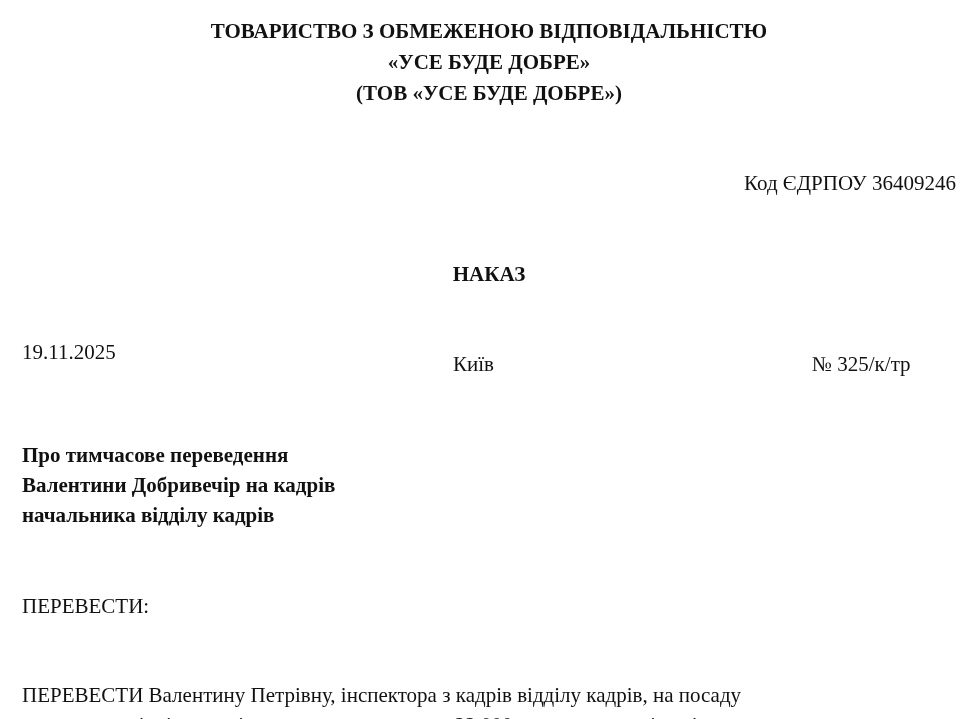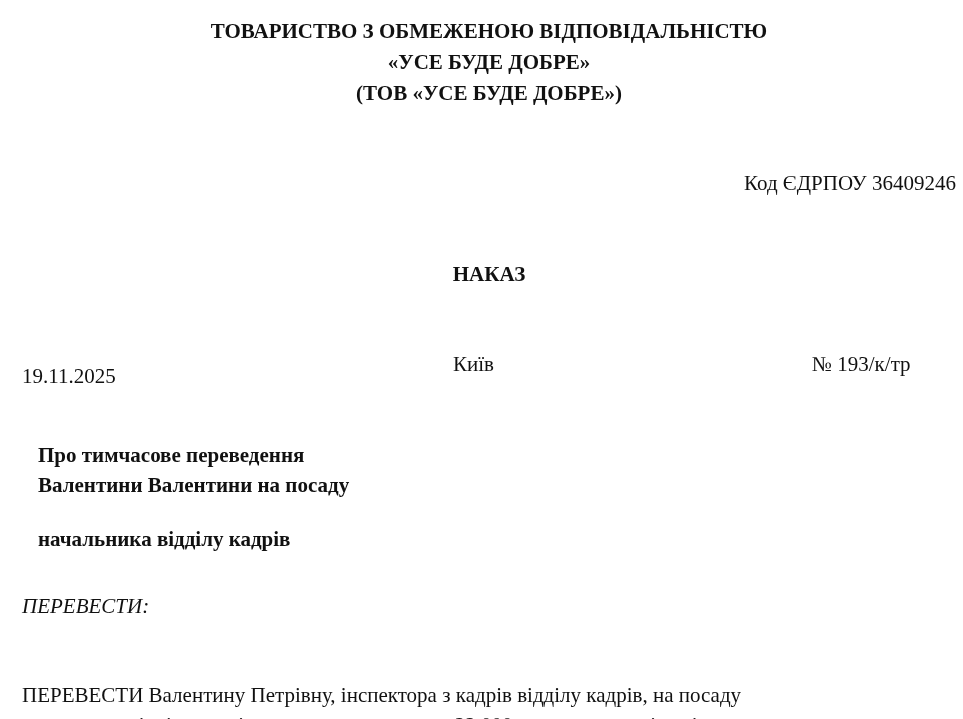--- a/index.html
+++ b/index.html
@@ -23,48 +23,48 @@
       width: 978px;
       text-align: center;
       font-weight: bold;
       white-space: nowrap;
     }
     #org-line-1 { top: 19px; }
     #org-line-2 { top: 50px; }
     #org-line-3 { top: 81px; }
     #edrpou { top: 171px; right: 7px; }
     #doc-title { top: 262px; left: 0; width: 978px; text-align: center; font-weight: bold; }
-    #doc-date { top: 364px; left: 22px; }
+    #doc-date { top: 340px; left: 22px; }
     #doc-city { top: 352px; left: 453px; font-family: Liberation Serif, serif; }
     #doc-number { top: 352px; left: 812px; }
-    .subject { left: 22px; font-weight: bold; margin-left: 16px; }
+    .subject { left: 22px; font-weight: bold; }
     #subject-1 { top: 443px; }
     #subject-2 { top: 473px; }
-    #subject-3 { top: 527px; }
-    #order-verb { top: 594px; left: 22px; font-style: italic; }
+    #subject-3 { top: 503px; }
+    #order-verb { top: 594px; left: 22px; }
     #body-line-1 { top: 683px; left: 22px; }
     #body-line-2 { top: 713px; left: 22px; }
   </style>
 </head>
 <body>
 
 <div>
   <div id="org-line-1" class="center-line">ТОВАРИСТВО З ОБМЕЖЕНОЮ ВІДПОВІДАЛЬНІСТЮ</div>
   <div id="org-line-2" class="center-line">«УСЕ БУДЕ ДОБРЕ»</div>
   <div id="org-line-3" class="center-line">(ТОВ «УСЕ БУДЕ ДОБРЕ»)</div>
 
   <div id="edrpou" class="abs">Код ЄДРПОУ 36409246</div>
 
   <div id="doc-title" class="abs">НАКАЗ</div>
 
   <div id="doc-date" class="abs">19.11.2025</div>
   <div id="doc-city" class="abs">Київ</div>
-  <div id="doc-number" class="abs">№ 193/к/тр</div>
+  <div id="doc-number" class="abs">№ 325/к/тр</div>
 
   <div id="subject-1" class="abs subject">Про тимчасове переведення</div>
-  <div id="subject-2" class="abs subject">Валентини Валентини на посаду</div>
+  <div id="subject-2" class="abs subject">Валентини Добривечір на кадрів</div>
   <div id="subject-3" class="abs subject">начальника відділу кадрів</div>
 
   <div id="order-verb" class="abs">ПЕРЕВЕСТИ:</div>
 
   <div id="body-line-1" class="abs">ПЕРЕВЕСТИ Валентину Петрівну, інспектора з кадрів відділу кадрів, на посаду</div>
   <div id="body-line-2" class="abs">начальника відділу кадрів з посадовим окладом 22 000 гривень на період відпустки</div>
 </div>
 
 </body></html>

